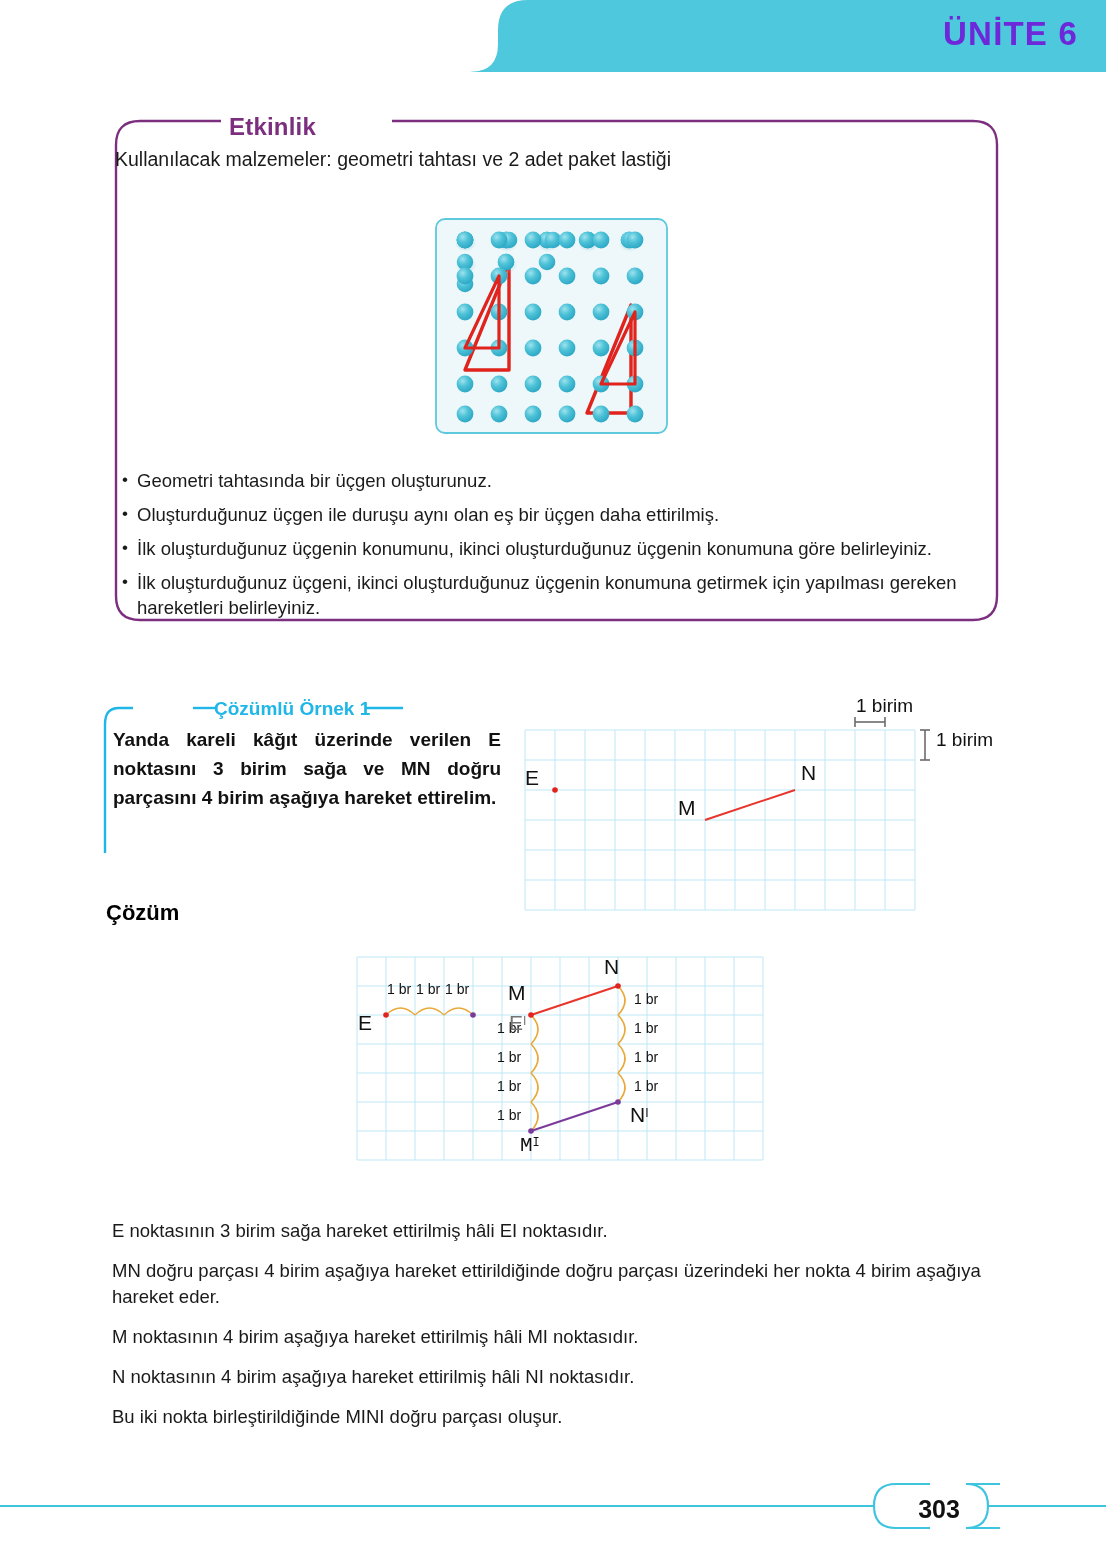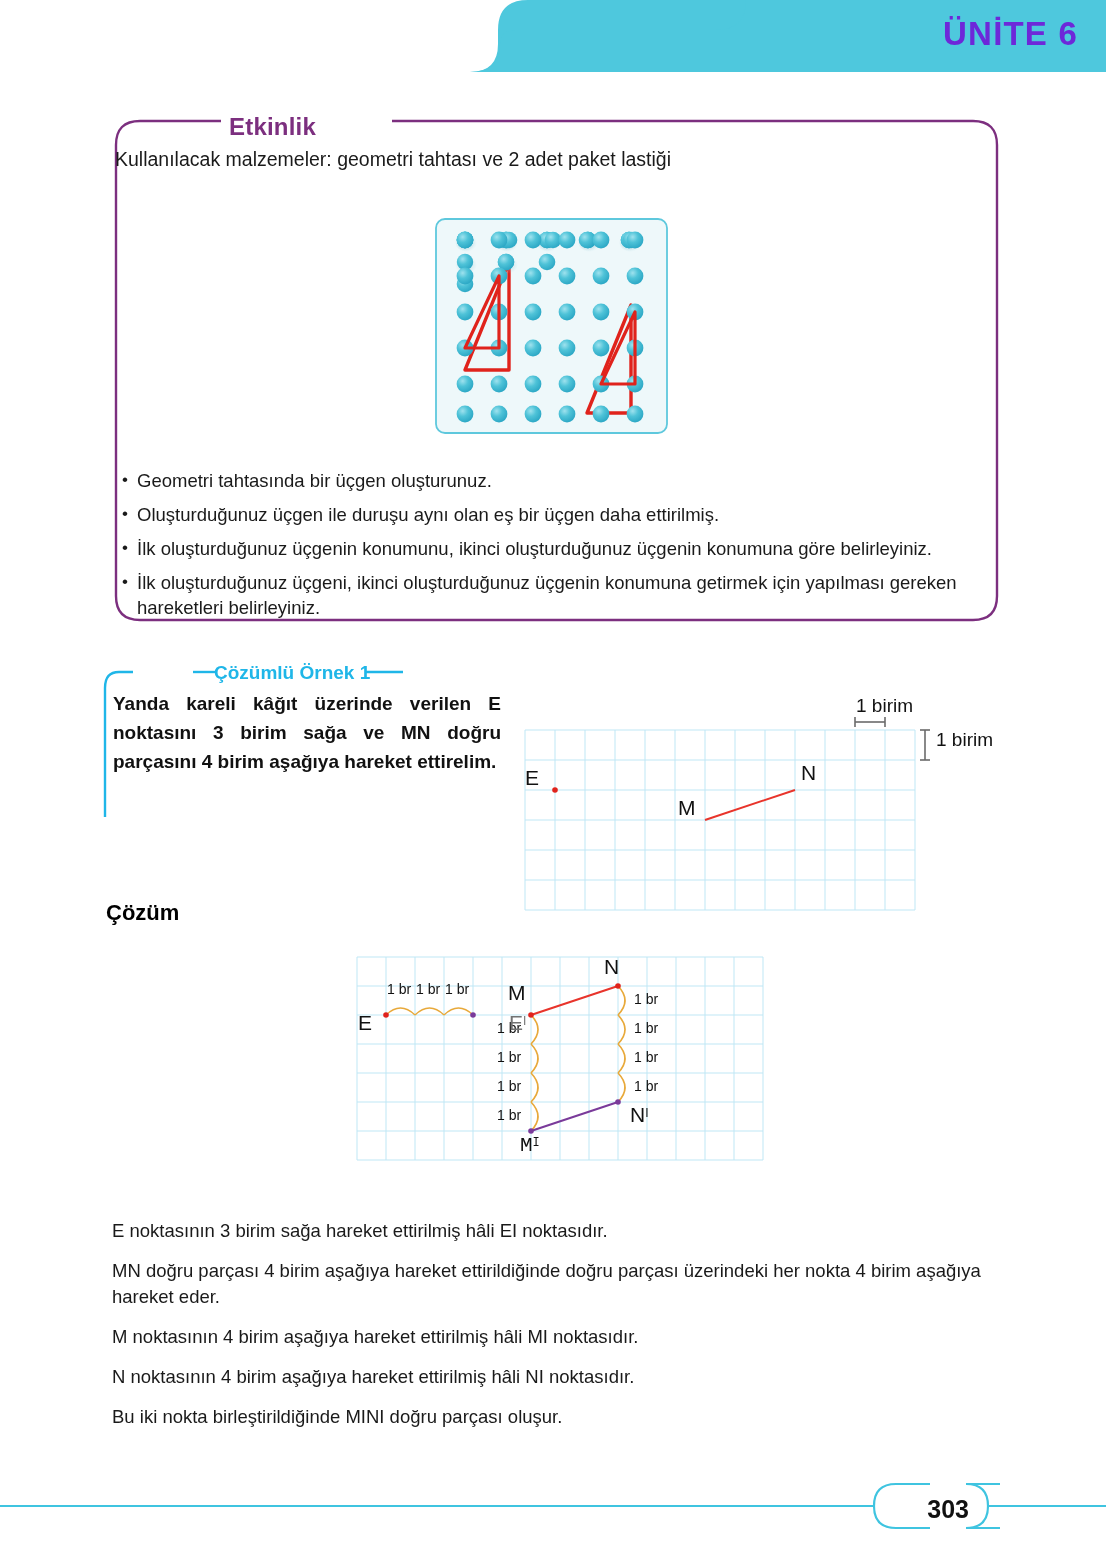--- a/index.html
+++ b/index.html
@@ -98,21 +98,21 @@
   .bullet-text {
     font-size: 18.5px;
     color: #1a1a1a;
     line-height: 25px;
   }
 
   
   .example-block {
     position: absolute;
     left: 103px;
-    top: 662px;
+    top: 698px;
     width: 367px;
     height: 155px;
   }
   .example-bracket {
     position: absolute;
     left: 0;
     top: 8px;
     width: 30px;
     height: 147px;
   }
@@ -188,21 +188,21 @@
     left: 0;
     top: 1480px;
     width: 1106px;
     height: 70px;
   }
   .page-number {
     position: absolute;
     left: 909px;
     top: 1495px;
     width: 60px;
-    text-align: right;
+    text-align: center;
     font-size: 25px;
     font-weight: bold;
     color: #111111;
   }
 </style>
 </head>
 <body>
 
 <div class="header-band">
   <svg width="1106" height="80" viewBox="0 0 1106 80">

